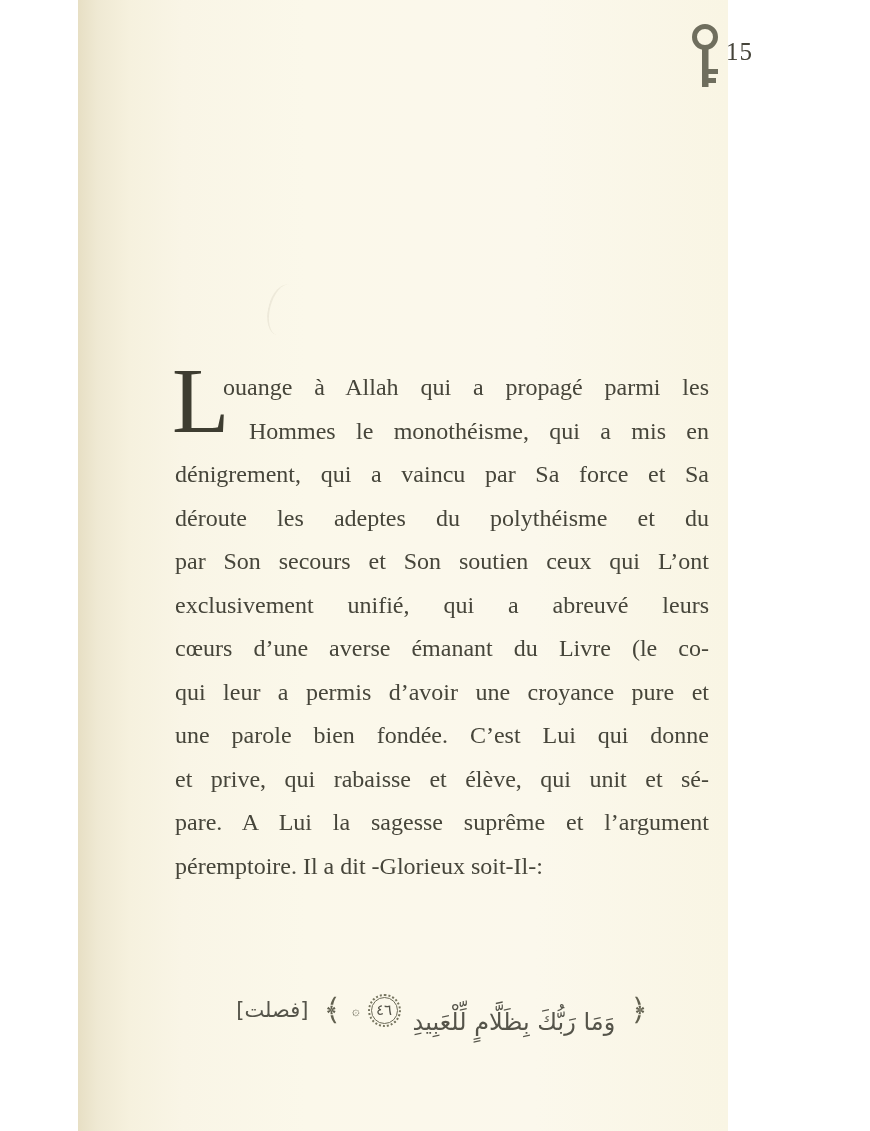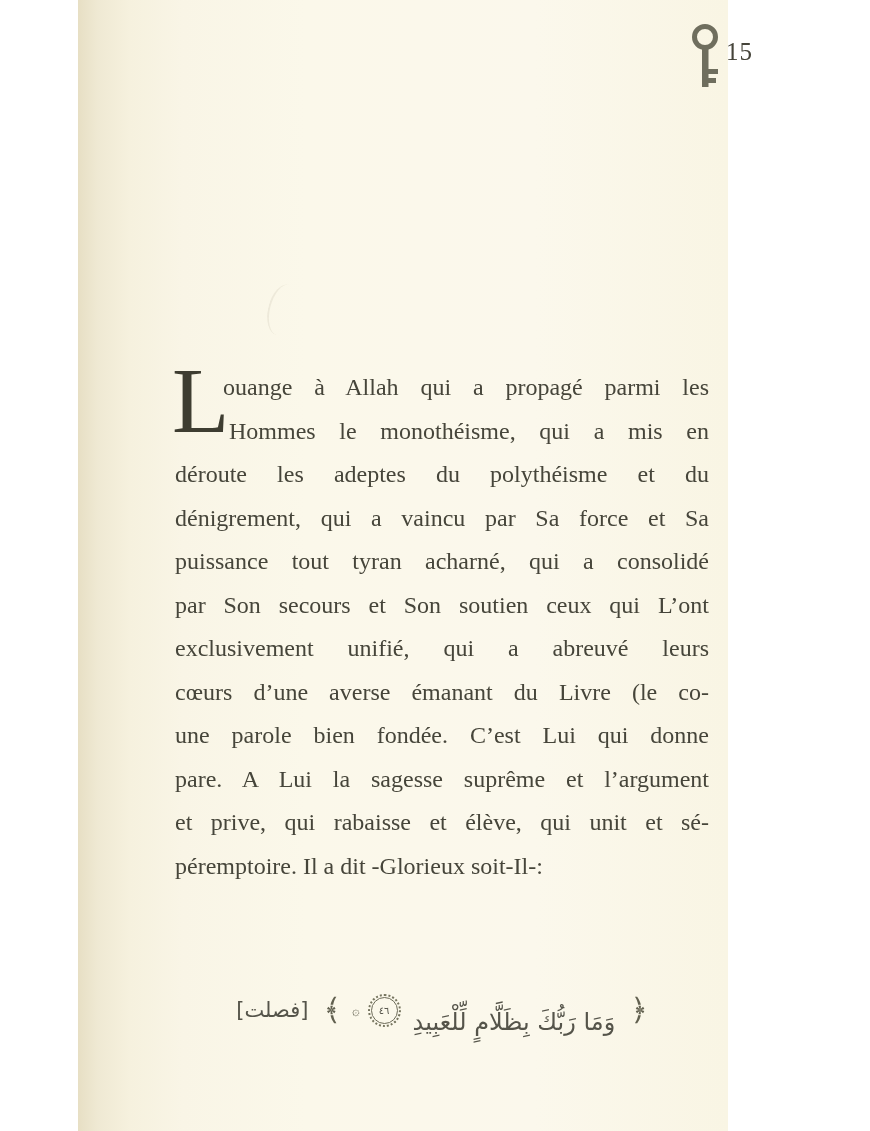--- a/index.html
+++ b/index.html
@@ -32,40 +32,40 @@
     position:absolute; left:97px; top:366px; width:534px;
     font-size:24px; line-height:43.5px; color:#46453a;
     text-align:justify; text-align-last:justify;
   }
   .drop-cap {
     position:absolute; left:-3px; top:-13px;
     font-size:94px; line-height:1; color:#3e3d31;
   }
   .line { height:43.5px; white-space:normal; }
   .line.indent-1 { margin-left:48px; }
-  .line.indent-2 { margin-left:54px; }
+  .line.indent-2 { margin-left:74px; }
   .line.last-line { text-align-last:left; }
   .verse-line {
     position:absolute; left:97px; top:982px; width:534px; height:56px;
     display:flex; flex-direction:row; align-items:center; justify-content:center;
     gap:15px;
     font-family:"DejaVu Sans", sans-serif;
     color:#5a594b;
     direction:ltr;
   }
   .verse-ref { font-size:21px; direction:rtl; unicode-bidi:isolate; color:#55544a; }
   .verse-ornament { font-size:30px; line-height:1; color:#61604f; position:relative; }
   .verse-rosette { font-size:13px; color:#61604f; margin:0 -4px; }
   .ayah-circle {
     width:27px; height:27px; box-sizing:border-box;
     border:1.2px solid #6b6a57;
     outline:2px dotted #76755f; outline-offset:1.5px;
     border-radius:50%;
     display:flex; align-items:center; justify-content:center;
-    font-size:10px; color:#55544a; flex:0 0 auto;
+    font-size:15px; color:#55544a; flex:0 0 auto;
   }
   .verse-arabic {
     font-size:24px; direction:rtl; unicode-bidi:isolate;
     letter-spacing:1px; color:#55544a; padding-bottom:4px;margin-top:28px;
   }
 </style>
 </head>
 <body>
 
 <div class="page">
@@ -80,29 +80,29 @@
       <rect x="18" y="54" width="8" height="5" fill="#6f6e5e"></rect>
     </svg>
   </div>
 
   <div class="page-number">15</div>
 
   <div class="text-block">
     <span class="drop-cap">L</span>
     <div class="line indent-1">ouange à Allah qui a propagé parmi les</div>
     <div class="line indent-2">Hommes le monothéisme, qui a mis en</div>
+    <div class="line">dénigrement, qui a vaincu par Sa force et Sa</div>
     <div class="line">déroute les adeptes du polythéisme et du</div>
-    <div class="line">dénigrement, qui a vaincu par Sa force et Sa</div>
-    <div class="line">puissance tout tyran acharné, qui a consolidé</div>
     <div class="line">par Son secours et Son soutien ceux qui L’ont</div>
     <div class="line">exclusivement unifié, qui a abreuvé leurs</div>
     <div class="line">cœurs d’une averse émanant du Livre (le co-</div>
+    <div class="line">qui leur a permis d’avoir une croyance pure et</div>
     <div class="line">une parole bien fondée. C’est Lui qui donne</div>
+    <div class="line">et prive, qui rabaisse et élève, qui unit et sé-</div>
     <div class="line">pare. A Lui la sagesse suprême et l’argument</div>
-    <div class="line">et prive, qui rabaisse et élève, qui unit et sé-</div>
     <div class="line last-line">péremptoire. Il a dit -Glorieux soit-Il-:</div>
   </div>
 
   <div class="verse-line">
     <span class="verse-ref">[فصلت]</span>
     <span class="verse-ornament">﴾</span>
     <span class="verse-rosette">۞</span>
     <span class="ayah-circle">٤٦</span>
     <span class="verse-arabic">وَمَا رَبُّكَ بِظَلَّامٍ لِّلْعَبِيدِ</span>
     <span class="verse-ornament">﴿</span>

